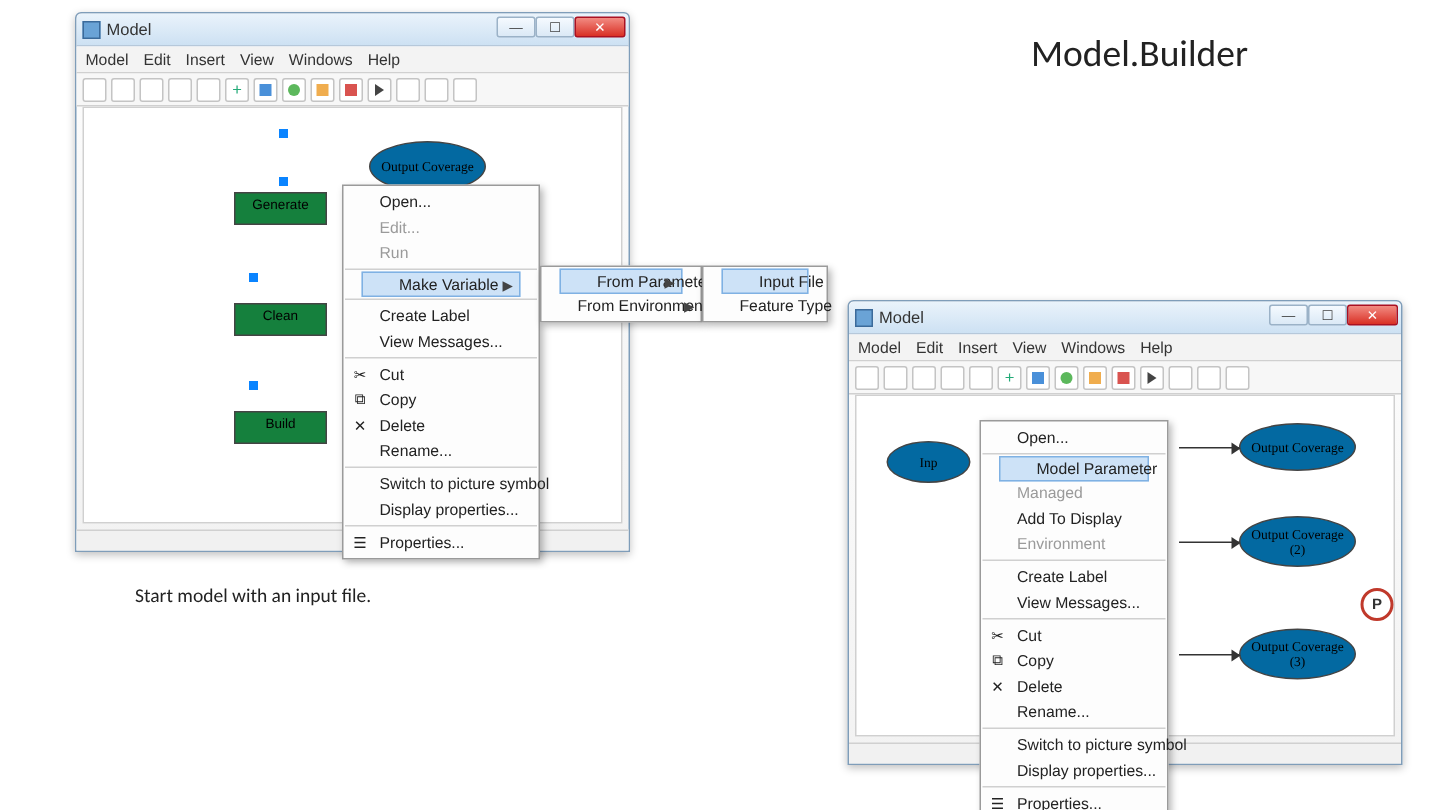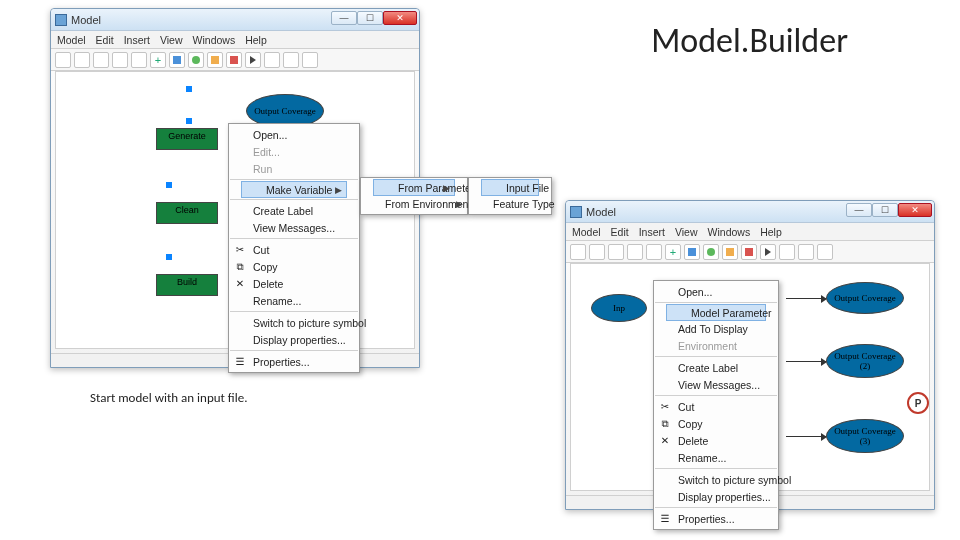--- a/index.html
+++ b/index.html
@@ -8,22 +8,22 @@
     width: 960px;
     height: 540px;
     background: #fff;
     font-family: "Segoe UI", Tahoma, sans-serif;
     position: relative;
     overflow: hidden;
   }
   .slide-title {
     position: absolute;
     top: 20px;
-    right: 112px;
-    font-size: 34px;
+    right: 128px;
+    font-size: 25px;
     font-family: Calibri, sans-serif;
     color: #222;
   }
   .caption {
     position: absolute;
     left: 90px;
     top: 390px;
     width: 380px;
     font-size: 13px;
     line-height: 1.25;
@@ -296,20 +296,23 @@
 </div>
 
 <div class="ctxmenu" style="left:653px; top:280px; width:126px;">
   <div class="mi">
       <span>Open...</span>
     </div>
   <div class="sep"></div>
   <div class="mi hi">
       <span>Model Parameter</span>
     </div>
+  <div class="mi dis">
+      <span>Managed</span>
+    </div>
   <div class="mi">
       <span>Add To Display</span>
     </div>
   <div class="mi dis">
       <span>Environment</span>
     </div>
   <div class="sep"></div>
   <div class="mi">
       <span>Create Label</span>
     </div>

